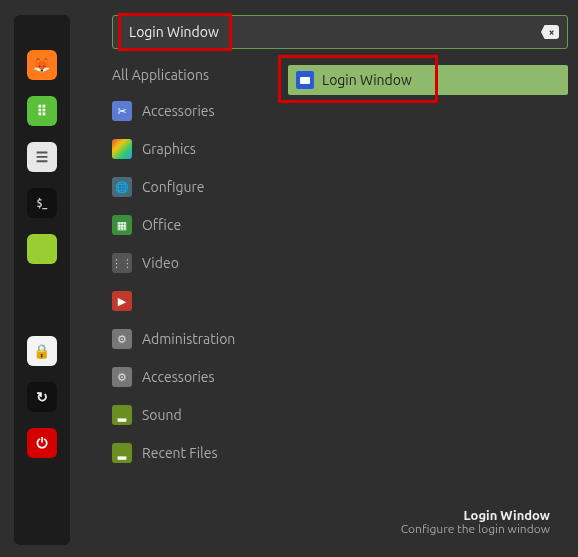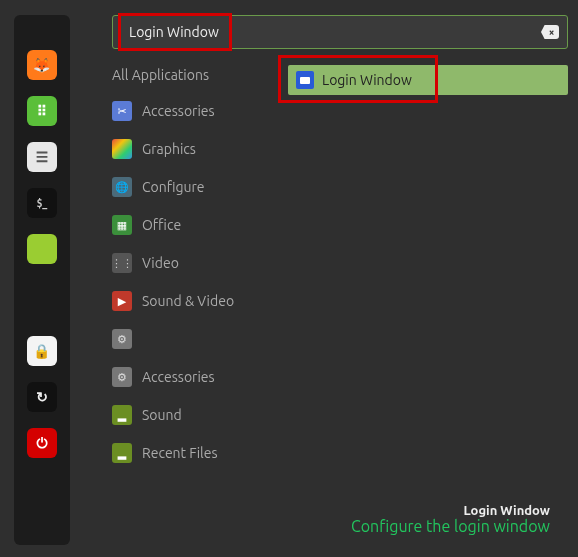--- a/index.html
+++ b/index.html
@@ -128,21 +128,21 @@
   }
   .ricon-inner{width:10px;height:7px;background:#fff;border-radius:1px;}
   .footer {
     position: absolute;
     right: 18px;
     bottom: 12px;
     text-align: right;
     font-size: 13px;
     color: #eee;
   }
-  .footer .sub { color: #22c55e; font-size: 16px; }
+  .footer .sub { color: #a3a3a3; font-size: 12px; }
 </style>
 </head>
 <body>
 
 <div class="panel">
   <div class="picon" style="background:#ff7a1a;color:#fff">🦊</div>
   <div class="picon" style="background:#5bbf3a;color:#fff">⠿</div>
   <div class="picon" style="background:#e8e8e8;color:#555">☰</div>
   <div class="picon" style="background:#111;color:#ccc;font-size:10px">$_</div>
   <div class="picon" style="background:#9acd32"></div>
@@ -181,24 +181,24 @@
       <div class="cat">
         <span class="cicon" style="background:#3b8f3b;color:#fff">▦</span>
         <span>Office</span>
       </div>
       <div class="cat">
         <span class="cicon" style="background:#555;color:#ccc">⋮⋮</span>
         <span>Video</span>
       </div>
       <div class="cat">
         <span class="cicon" style="background:#c0392b;color:#fff">▶</span>
-        <span>Sound &amp; Video</span>
       </div>
       <div class="cat">
         <span class="cicon" style="background:#777;color:#ddd">⚙</span>
+        <span>Administration</span>
       </div>
       <div class="cat">
         <span class="cicon" style="background:#777;color:#ddd">⚙</span>
         <span>Accessories</span>
       </div>
       <div class="cat">
         <span class="cicon" style="background:#6b8e23;color:#fff">▂</span>
         <span>Sound</span>
       </div>
       <div class="cat">

